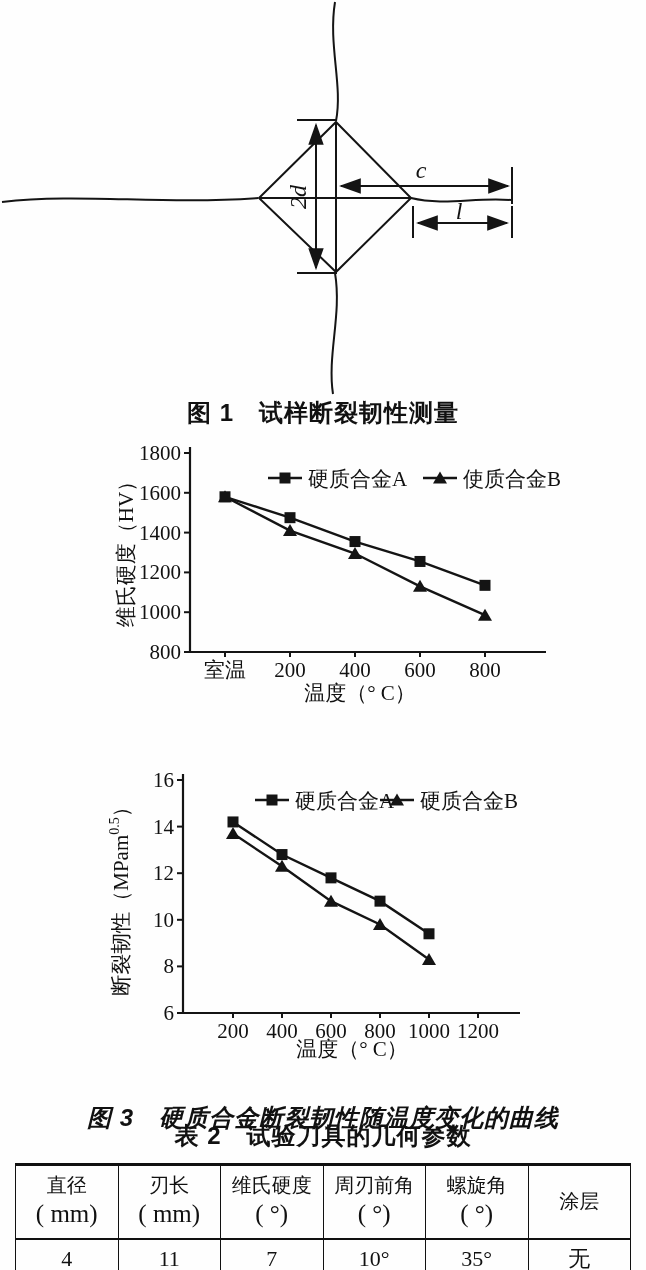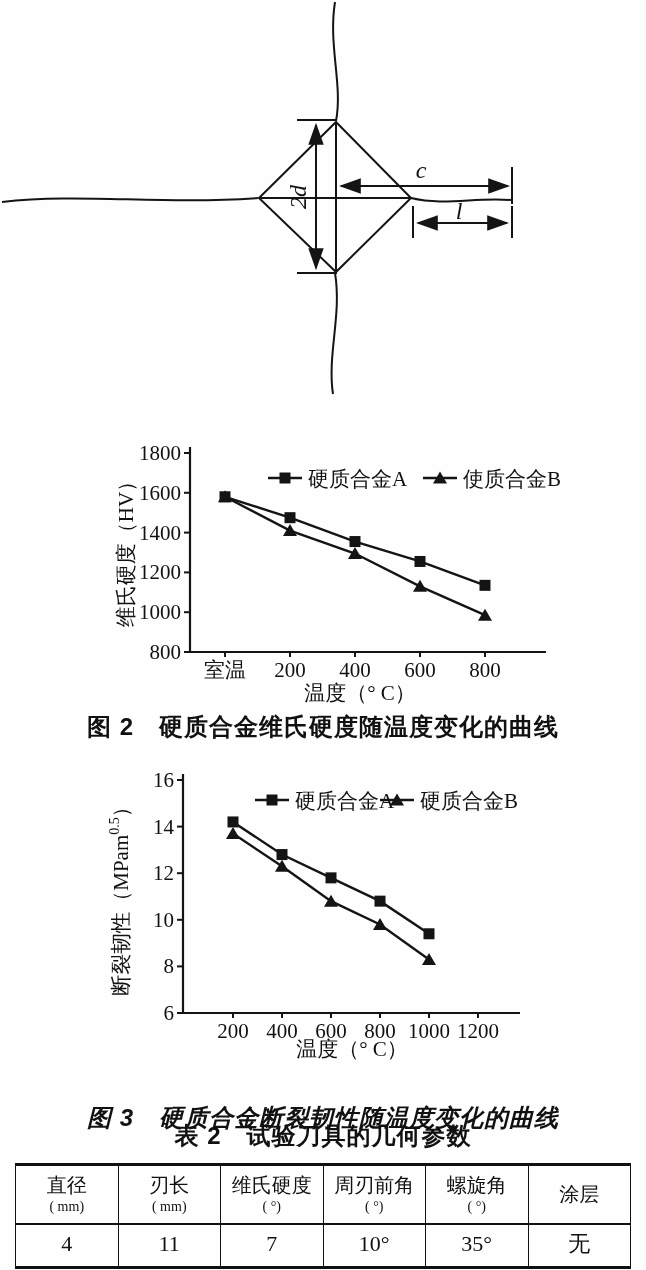--- a/index.html
+++ b/index.html
@@ -18,21 +18,21 @@
   #chart3-svg{top:758px;}
   #geo-table{position:absolute;top:1163px;left:15px;width:616px;
              border-collapse:collapse;table-layout:fixed;
              border-top:3.5px solid #111;border-bottom:3.5px solid #111;
              font-family:"Liberation Serif",serif;color:#111;}
   #geo-table th,#geo-table td{border:1.5px solid #111;text-align:center;
              font-weight:normal;vertical-align:middle;}
   #geo-table thead th{border-bottom:2px solid #111;padding:6px 0 7px;
              font-size:20px;line-height:1.3;}
   #geo-table tbody td{font-size:22px;padding:4px 0 7px;}
-  .unit{font-size:14px;}
+  .unit{font-size:25px;}
   .num{font-family:"Liberation Serif",serif;font-size:21px;fill:#111;}
   .cjk{font-family:"Liberation Serif",serif;font-size:21px;fill:#111;}
   .dimlbl{font-family:"Liberation Serif",serif;font-style:italic;font-size:24px;fill:#111;}
 </style>
 </head>
 <body>
 
 <div class="page">
 
   <svg id="fig1-svg" width="646" height="396" viewBox="0 0 646 396">
@@ -61,20 +61,21 @@
 
       <line x1="413" y1="206" x2="413" y2="238"></line>
       <line x1="512" y1="206" x2="512" y2="238"></line>
       <line x1="418" y1="223" x2="507" y2="223" marker-start="url(#arr)" marker-end="url(#arr)"></line>
     </g>
     <text class="dimlbl" x="421" y="178" text-anchor="middle">c</text>
     <text class="dimlbl" x="459" y="219" text-anchor="middle">l</text>
     <text class="dimlbl" x="306" y="197" text-anchor="middle" transform="rotate(-90 306 197)">2d</text>
   </svg>
 
+  <div class="caption" id="caption1">图 1　试样断裂韧性测量</div>
 
   <svg id="chart2-svg" width="646" height="274" viewBox="0 0 646 274">
       <line x1="190" y1="10" x2="190" y2="215" stroke="#141414" stroke-width="2.2"></line>
       <line x1="189" y1="215" x2="546" y2="215" stroke="#141414" stroke-width="2.2"></line>
       <line x1="184" y1="215" x2="190" y2="215" stroke="#141414" stroke-width="2"></line>
       <text x="181" y="222" text-anchor="end" class="num">800</text>
       <line x1="184" y1="175.2" x2="190" y2="175.2" stroke="#141414" stroke-width="2"></line>
       <text x="181" y="182.2" text-anchor="end" class="num">1000</text>
       <line x1="184" y1="135.39999999999998" x2="190" y2="135.39999999999998" stroke="#141414" stroke-width="2"></line>
       <text x="181" y="142.39999999999998" text-anchor="end" class="num">1200</text>
@@ -109,21 +110,20 @@
       <rect x="414.5" y="118.955" width="11" height="11" fill="#141414"></rect>
       <rect x="479.5" y="142.83499999999998" width="11" height="11" fill="#141414"></rect>
       <line x1="268" y1="41" x2="302" y2="41" stroke="#141414" stroke-width="2.4"></line>
       <rect x="279.5" y="35.5" width="11" height="11" fill="#141414"></rect>
       <text x="308" y="49" class="cjk">硬质合金A</text>
       <line x1="423" y1="41" x2="457" y2="41" stroke="#141414" stroke-width="2.4"></line>
       <polygon points="433,46.5 447,46.5 440,34.5" fill="#141414"></polygon>
       <text x="463" y="49" class="cjk">使质合金B</text>
     </svg>
 
-  <div class="caption" id="caption2">图 2　硬质合金维氏硬度随温度变化的曲线</div>
 
   <svg id="chart3-svg" width="646" height="312" viewBox="0 0 646 312">
       <line x1="183" y1="16" x2="183" y2="255" stroke="#141414" stroke-width="2.2"></line>
       <line x1="182" y1="255" x2="520" y2="255" stroke="#141414" stroke-width="2.2"></line>
       <line x1="177" y1="255" x2="183" y2="255" stroke="#141414" stroke-width="2"></line>
       <text x="174" y="262" text-anchor="end" class="num">6</text>
       <line x1="177" y1="208.4" x2="183" y2="208.4" stroke="#141414" stroke-width="2"></line>
       <text x="174" y="215.4" text-anchor="end" class="num">8</text>
       <line x1="177" y1="161.8" x2="183" y2="161.8" stroke="#141414" stroke-width="2"></line>
       <text x="174" y="168.8" text-anchor="end" class="num">10</text>

